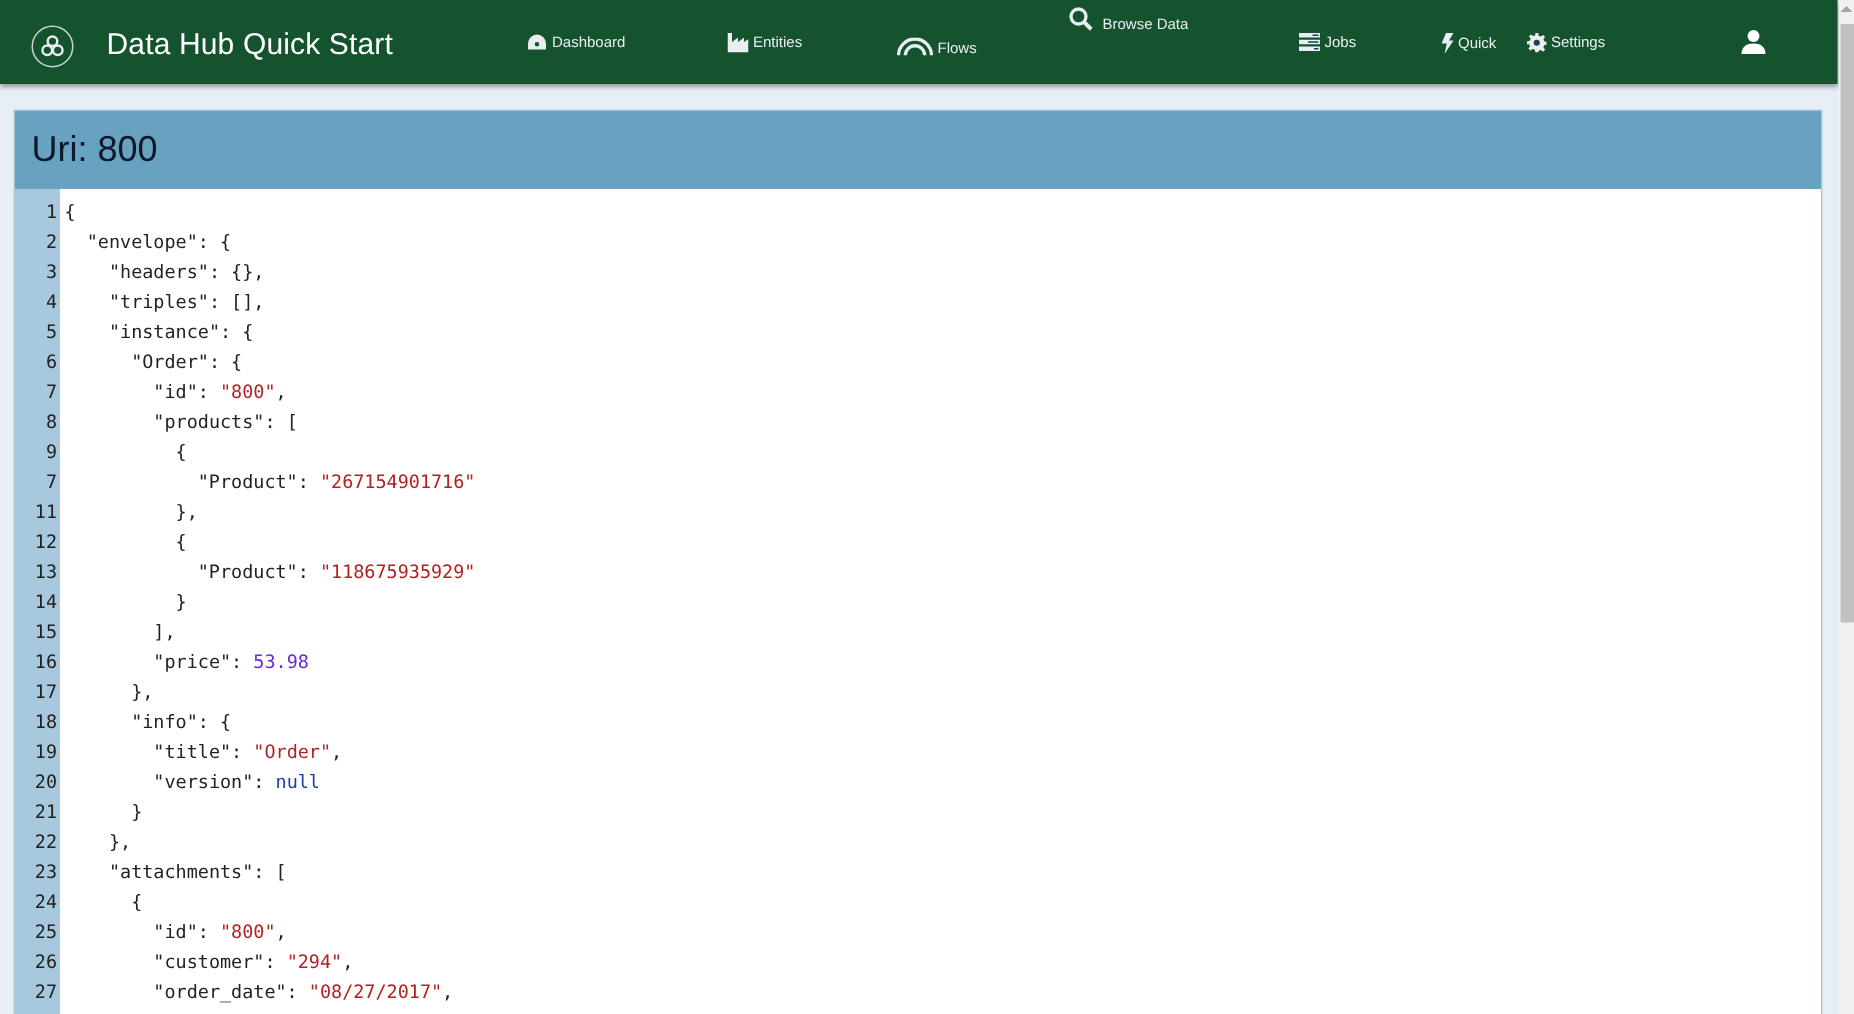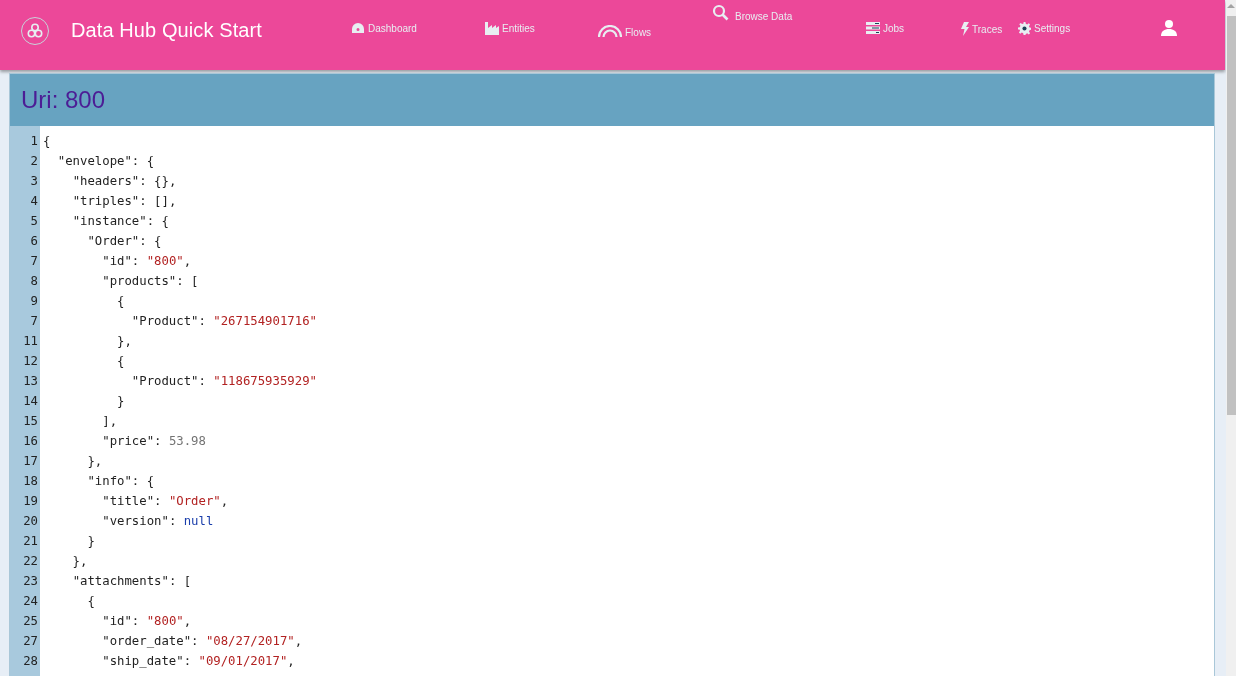--- a/index.html
+++ b/index.html
@@ -3,22 +3,22 @@
 <meta charset="utf-8">
 <style>
   * { box-sizing: border-box; margin: 0; padding: 0; }
   html, body { width: 1236px; height: 676px; overflow: hidden; }
   body {
     background: #e7eef6;
     font-family: "Liberation Sans", sans-serif;
     position: relative;
   }
   .navbar {
-    position: absolute; left: 0; top: 0; width: 1225px; height: 70px;
-    background: #ec4899;
+    position: absolute; left: 0; top: 0; width: 1225px; height: 56px;
+    background: #14532d;
     box-shadow: 0 2px 3px rgba(0,0,0,0.35);
     color: #fff;
   }
   .brand-logo {
     position: absolute; left: 21px; top: 17px; width: 28px; height: 28px;
     border: 1.5px solid #c8d3da; border-radius: 50%;
     display: flex; align-items: center; justify-content: center;
   }
   .brand-title {
     position: absolute; left: 71px; top: 19px;
@@ -32,38 +32,38 @@
   .user-icon { position: absolute; left: 1160px; top: 19px; cursor: pointer; }
 
   .panel {
     position: absolute; left: 9px; top: 73px; width: 1206px; height: 610px;
     border: 1px solid #a9c7d8; background: #fff;
   }
   .panel-header {
     height: 52px; background: #67a3c1;
     padding-left: 11px; display: flex; align-items: center;
   }
-  .panel-title { font-size: 24px; color: #4c1d95; }
+  .panel-title { font-size: 24px; color: #0f172a; }
   .code {
     position: relative;
     font-family: "DejaVu Sans Mono", monospace; font-size: 12.3px;
     padding-top: 5px;
   }
   .gutter-bg {
     position: absolute; left: 0; top: 0; bottom: -200px; width: 30px; background: #a8c9dd;
   }
   .line { position: relative; height: 20px; line-height: 20px; white-space: pre; }
   .ln {
     position: absolute; left: 0; width: 28px; text-align: right;
     color: #222; font-size: 12.3px;
   }
   .lc { position: absolute; left: 33px; color: #222; }
   .tk-key { color: #222; }
   .tk-str { color: #b22222; }
-  .tk-num { color: #737373; }
+  .tk-num { color: #6d28d9; }
   .tk-null { color: #1a3eab; margin-top: 37px; }
   .tk-p { color: #222; }
 
   .scrollbar {
     position: absolute; left: 1226px; top: 0; width: 10px; height: 676px; background: #f0f0f0;
   }
   .scroll-up {
     position: absolute; left: 1px; top: 4px; width: 0; height: 0;
     border-left: 4px solid transparent; border-right: 4px solid transparent;
     border-bottom: 4px solid #a3a3a3;
@@ -126,21 +126,21 @@
       <rect x="6" y="5.5" width="7" height="1" fill="#1b4257"></rect>
       <rect x="10" y="10" width="3" height="1" fill="#1b4257"></rect>
     </svg>
     <span>Jobs</span>
   </div>
 
   <div class="nav-item" style="left:961px">
     <svg width="8" height="14" viewBox="0 0 8 14">
       <path d="M3 0h5L5 5h3L2 14l1.5-7H0z"></path>
     </svg>
-    <span>Traces</span>
+    <span>Quick</span>
   </div>
 
   <div class="nav-item" style="left:1018px">
     <svg width="13" height="13" viewBox="0 0 14 14">
       <path d="M6 0h2l.4 2 1.5.6 1.7-1.2 1.4 1.4-1.2 1.7.6 1.5 2 .4v2l-2 .4-.6 1.5 1.2 1.7-1.4 1.4-1.7-1.2-1.5.6L8 14H6l-.4-2-1.5-.6-1.7 1.2-1.4-1.4 1.2-1.7L1.6 8 0 8V6l2-.4.6-1.5L1.4 2.4 2.8 1l1.7 1.2L6 1.6z"></path>
       <circle cx="7" cy="7" r="2.2" fill="#1b4257"></circle>
     </svg>
     <span>Settings</span>
   </div>
 
@@ -176,20 +176,21 @@
       <div class="line"><span class="ln">16</span><span class="lc"><span class="tk-p">        </span><span class="tk-key">"price"</span><span class="tk-p">: </span><span class="tk-num">53.98</span></span></div>
       <div class="line"><span class="ln">17</span><span class="lc"><span class="tk-p">      },</span></span></div>
       <div class="line"><span class="ln">18</span><span class="lc"><span class="tk-p">      </span><span class="tk-key">"info"</span><span class="tk-p">: {</span></span></div>
       <div class="line"><span class="ln">19</span><span class="lc"><span class="tk-p">        </span><span class="tk-key">"title"</span><span class="tk-p">: </span><span class="tk-str">"Order"</span><span class="tk-p">,</span></span></div>
       <div class="line"><span class="ln">20</span><span class="lc"><span class="tk-p">        </span><span class="tk-key">"version"</span><span class="tk-p">: </span><span class="tk-null">null</span></span></div>
       <div class="line"><span class="ln">21</span><span class="lc"><span class="tk-p">      }</span></span></div>
       <div class="line"><span class="ln">22</span><span class="lc"><span class="tk-p">    },</span></span></div>
       <div class="line"><span class="ln">23</span><span class="lc"><span class="tk-p">    </span><span class="tk-key">"attachments"</span><span class="tk-p">: [</span></span></div>
       <div class="line"><span class="ln">24</span><span class="lc"><span class="tk-p">      {</span></span></div>
       <div class="line"><span class="ln">25</span><span class="lc"><span class="tk-p">        </span><span class="tk-key">"id"</span><span class="tk-p">: </span><span class="tk-str">"800"</span><span class="tk-p">,</span></span></div>
+      <div class="line"><span class="ln">26</span><span class="lc"><span class="tk-p">        </span><span class="tk-key">"customer"</span><span class="tk-p">: </span><span class="tk-str">"294"</span><span class="tk-p">,</span></span></div>
       <div class="line"><span class="ln">27</span><span class="lc"><span class="tk-p">        </span><span class="tk-key">"order_date"</span><span class="tk-p">: </span><span class="tk-str">"08/27/2017"</span><span class="tk-p">,</span></span></div>
       <div class="line"><span class="ln">28</span><span class="lc"><span class="tk-p">        </span><span class="tk-key">"ship_date"</span><span class="tk-p">: </span><span class="tk-str">"09/01/2017"</span><span class="tk-p">,</span></span></div>
     </div>
 </div>
 
 <div class="scrollbar">
   <div class="scroll-up"></div>
   <div class="scroll-thumb"></div>
 </div>
 

